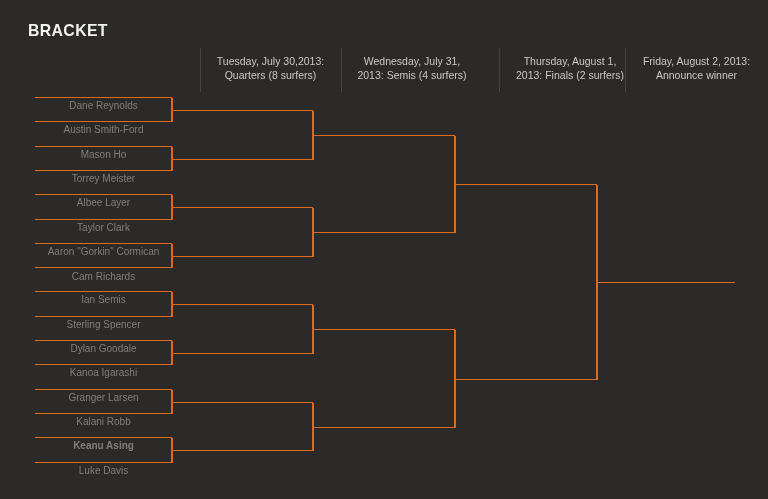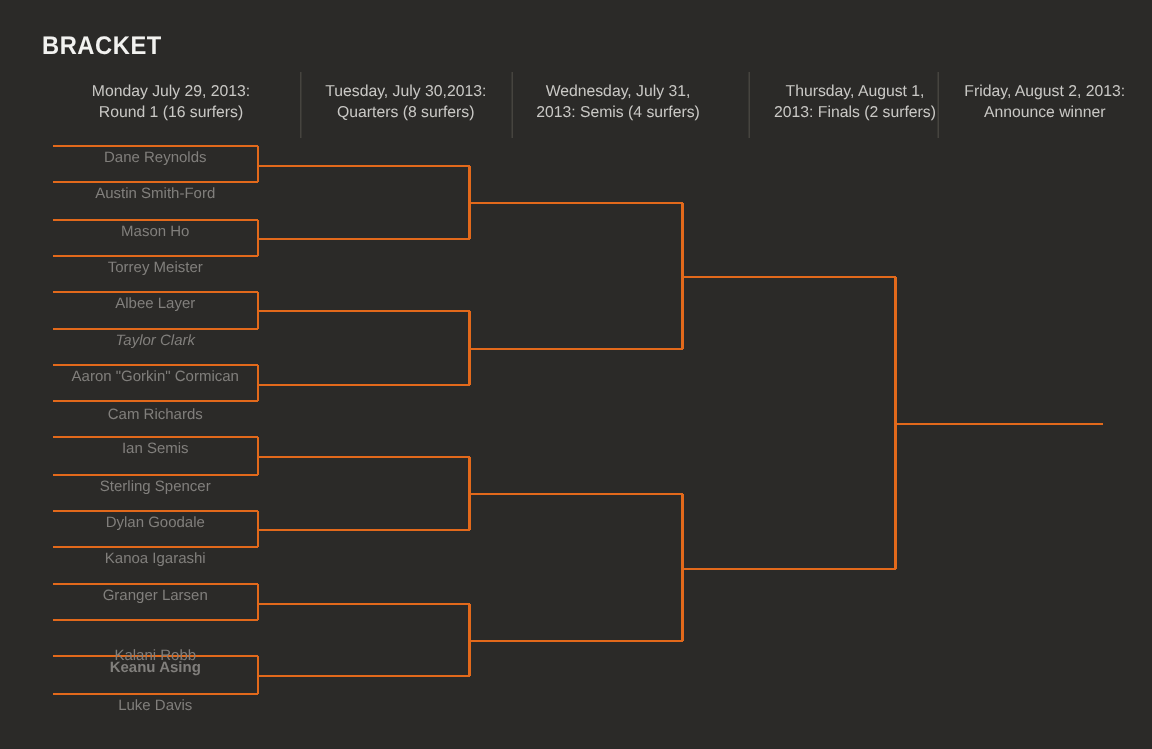--- a/index.html
+++ b/index.html
@@ -80,24 +80,20 @@
   }
 </style>
 </head>
 <body>
 
 <div id="page">
 
   <div id="page-title">BRACKET</div>
 
   <div id="round-headers">
-      <div class="round-header first" style="left: 0px; width: 172px;">
-        <div class="rh-line">Monday July 29, 2013:</div>
-        <div class="rh-line">Round 1 (16 surfers)</div>
-      </div>
       <div class="round-header" style="left: 172px; width: 141px;">
         <div class="divider"></div>
         <div class="rh-line">Tuesday, July 30,2013:</div>
         <div class="rh-line">Quarters (8 surfers)</div>
       </div>
       <div class="round-header" style="left: 313px; width: 142px;">
         <div class="divider"></div>
         <div class="rh-line">Wednesday, July 31,</div>
         <div class="rh-line">2013: Semis (4 surfers)</div>
       </div>
@@ -161,26 +157,26 @@
       <line x1="597" y1="184.5" x2="597" y2="379.5" stroke="#e2691b" stroke-width="1.6" shape-rendering="crispEdges"></line>
       <line x1="597" y1="282.5" x2="735" y2="282.5" stroke="#e2691b" stroke-width="1.6" shape-rendering="crispEdges"></line>
     </svg>
 
   <div id="seed-labels">
       <div class="seed-name" style="left: 35px; width: 137px; top: 99.5px;">Dane Reynolds</div>
       <div class="seed-name" style="left: 35px; width: 137px; top: 123.5px;">Austin Smith-Ford</div>
       <div class="seed-name" style="left: 35px; width: 137px; top: 148.5px;">Mason Ho</div>
       <div class="seed-name" style="left: 35px; width: 137px; top: 172.5px;">Torrey Meister</div>
       <div class="seed-name" style="left: 35px; width: 137px; top: 196.5px;">Albee Layer</div>
-      <div class="seed-name" style="left: 35px; width: 137px; top: 221.5px; font-style: italic;">Taylor Clark</div>
+      <div class="seed-name" style="left: 35px; width: 137px; top: 221.5px;">Taylor Clark</div>
       <div class="seed-name" style="left: 35px; width: 137px; top: 245.5px;">Aaron "Gorkin" Cormican</div>
       <div class="seed-name" style="left: 35px; width: 137px; top: 271px;">Cam Richards</div>
       <div class="seed-name" style="left: 35px; width: 137px; top: 293.5px;">Ian Semis</div>
       <div class="seed-name" style="left: 35px; width: 137px; top: 318.5px;">Sterling Spencer</div>
       <div class="seed-name" style="left: 35px; width: 137px; top: 342.5px;">Dylan Goodale</div>
       <div class="seed-name" style="left: 35px; width: 137px; top: 366.5px;">Kanoa Igarashi</div>
       <div class="seed-name" style="left: 35px; width: 137px; top: 391.5px;">Granger Larsen</div>
-      <div class="seed-name" style="left: 35px; width: 137px; top: 415.5px; margin-top: 16px;">Kalani Robb</div>
+      <div class="seed-name" style="left: 35px; width: 137px; top: 415.5px;">Kalani Robb</div>
       <div class="seed-name" style="left: 35px; width: 137px; top: 439.5px; font-weight: bold;">Keanu Asing</div>
       <div class="seed-name" style="left: 35px; width: 137px; top: 464.5px;">Luke Davis</div>
     </div>
 
 </div>
 
 </body></html>

